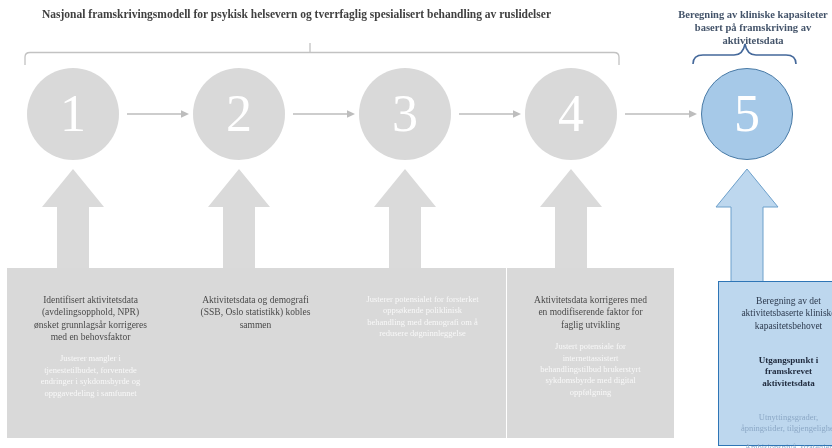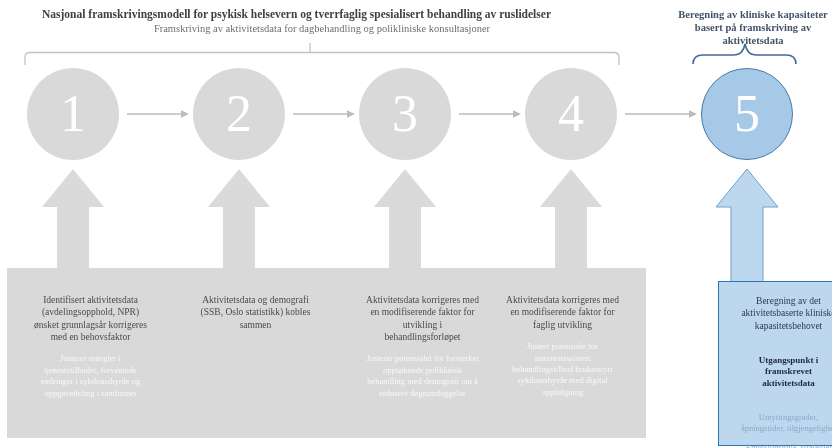--- a/index.html
+++ b/index.html
@@ -25,38 +25,37 @@
     background:#d9d9d9;display:flex;align-items:center;justify-content:center;
     color:#ffffff;font-size:52px;line-height:1;
   }
   .circle.c1{left:27px;} .circle.c2{left:193px;} .circle.c3{left:359px;} .circle.c4{left:525px;}
   .circle.c5{left:701px;background:#a6c9e8;border:1.5px solid #4a7ba6;box-sizing:border-box;}
   .box{
     position:absolute;top:268px;width:167px;height:170px;background:#d9d9d9;
     box-sizing:border-box;padding:26px 26px 0;text-align:center;
     display:flex;flex-direction:column;gap:10px;
   }
-  .box.b1{left:7px;} .box.b2{left:172px;} .box.b3{left:339px;} .box.b4{left:479px;}
+  .box.b1{left:7px;} .box.b2{left:172px;} .box.b3{left:339px;} .box.b4{left:507px;}
   .box.b5{
     left:718px;top:281px;width:141px;height:165px;background:#bdd7ee;
     border:1.5px solid #2e75b6;padding:13px 20px 0;gap:7px;
   }
   .box .main{font-size:9.5px;color:#4a4a4a;line-height:1.3;margin:0;}
   .box .detail{font-size:8.5px;color:rgba(255,255,255,0.82);line-height:1.35;margin:0;}
   .box.b5 .main{color:#2d3a4e;}
   .box.b5 .emphasis{font-size:9px;font-weight:bold;color:#1f2a3d;line-height:1.25;margin:16px;}
   .box.b5 .detail{color:#8ca8c6;}
 </style>
 </head>
 <body>
 
 <div class="canvas">
 
   <div class="title">Nasjonal framskrivingsmodell for psykisk helsevern og tverrfaglig spesialisert behandling av ruslidelser</div>
-  <div class="subtitle">Framskriving av aktivitetsdata for dagbehandling og polikliniske konsultasjoner</div>
   <div class="right-title">Beregning av kliniske kapasiteter basert på framskriving av aktivitetsdata</div>
 
   <svg class="overlay" width="832" height="448" viewBox="0 0 832 448">
 
     <path d="M25 65 L25 57 Q25 52.5 30 52.5 L614 52.5 Q619 52.5 619 57 L619 65" stroke="#c2c2c2" stroke-width="1.3" fill="none"></path>
     <path d="M310 52.5 L310 43" stroke="#c2c2c2" stroke-width="1.3" fill="none"></path>
 
     <path d="M693 64 Q693 55 703 55 L734 55 Q743 55 745 44 Q747 55 756 55 L786 55 Q796 55 796 64" stroke="#44689a" stroke-width="1.6" fill="none"></path>
 
     <g>
@@ -100,21 +99,20 @@
   </div>
 
   <div class="box b1">
     <p class="main">Identifisert aktivitetsdata (avdelingsopphold, NPR) ønsket grunnlagsår korrigeres med en behovsfaktor</p>
     <p class="detail">Justerer mangler i tjenestetilbudet, forventede endringer i sykdomsbyrde og oppgavedeling i samfunnet</p>
   </div>
   <div class="box b2">
     <p class="main">Aktivitetsdata og demografi (SSB, Oslo statistikk) kobles sammen</p>
   </div>
   <div class="box b3">
-    <p class="main">Aktivitetsdata korrigeres med en modifiserende faktor for utvikling i behandlingsforløpet</p>
     <p class="detail">Justerer potensialet for forsterket oppsøkende poliklinisk behandling med demografi om å redusere døgninnleggelse</p>
   </div>
   <div class="box b4">
     <p class="main">Aktivitetsdata korrigeres med en modifiserende faktor for faglig utvikling</p>
     <p class="detail">Justert potensiale for internettassistert behandlingstilbud brukerstyrt sykdomsbyrde med digital oppfølgning</p>
   </div>
   <div class="box b5">
     <p class="main">Beregning av det aktivitetsbaserte kliniske kapasitetsbehovet</p>
     <p class="emphasis">Utgangspunkt i framskrevet aktivitetsdata</p>
     <p class="detail">Utnyttingsgrader, åpningstider, tilgjengelighet</p>

